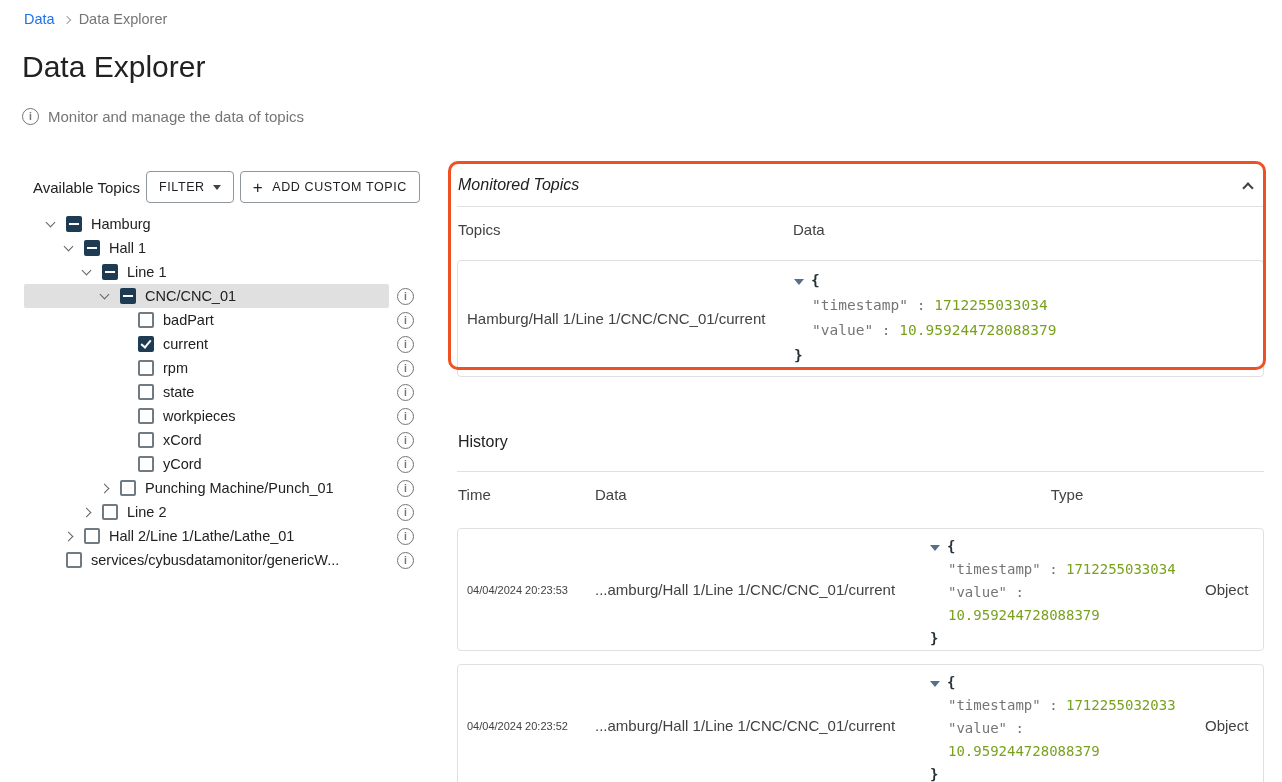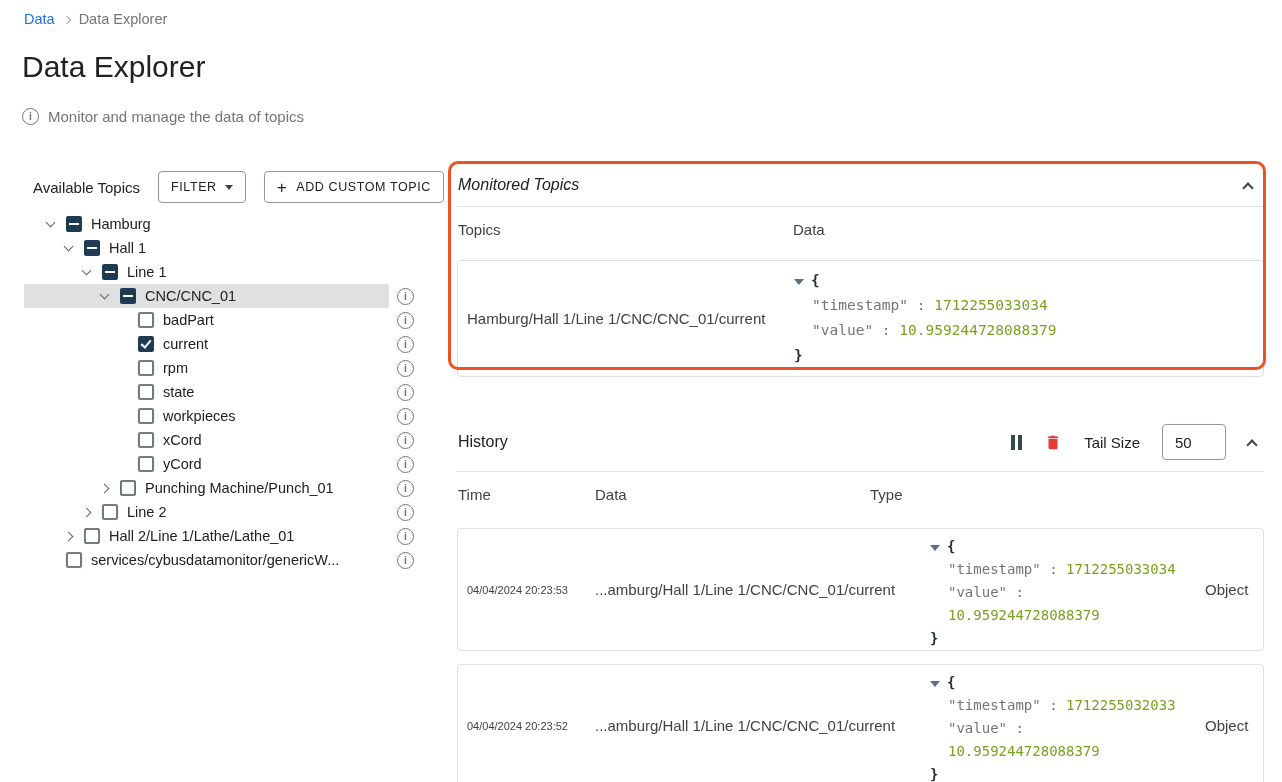--- a/index.html
+++ b/index.html
@@ -15,21 +15,21 @@
   .bc-current { color: #757575; }
   .page-title { position: absolute; left: 22px; top: 50px; font-size: 30px; font-weight: 500; color: #212121; }
   .subtitle { position: absolute; left: 22px; top: 108px; display: flex; align-items: center; gap: 9px; color: #757575; font-size: 15px; }
   .info-circle {
     width: 17px; height: 17px; border: 1.5px solid #757575; border-radius: 50%;
     display: inline-flex; align-items: center; justify-content: center;
     font-size: 10.5px; font-weight: bold; color: #757575; flex: none; line-height: 1;
   }
   
   .left-panel { position: absolute; left: 24px; top: 170px; width: 400px; }
-  .topics-toolbar { display: flex; align-items: center; gap: 18px; padding-left: 9px; height: 34px; }
+  .topics-toolbar { display: flex; align-items: center; gap: 6px; padding-left: 9px; height: 34px; }
   .topics-heading { font-size: 15px; color: #212121; white-space: nowrap; }
   .btn {
     height: 32px; border: 1px solid #8f969c; border-radius: 4px; background: #fff;
     display: inline-flex; align-items: center; gap: 8px; padding: 0 12px;
     font-size: 12.5px; font-weight: 500; letter-spacing: 0.6px; color: #202124;
     cursor: pointer; font-family: inherit; white-space: nowrap;
   }
   .caret-down { width: 0; height: 0; border-left: 4.5px solid transparent; border-right: 4.5px solid transparent; border-top: 5px solid #424242; display: inline-block; }
   .plus-glyph { font-size: 17px; font-weight: 400; line-height: 1; margin-right: 1px; }
   .tree { margin-top: 8px; }
@@ -84,21 +84,21 @@
   .hist-controls { display: flex; align-items: center; gap: 22px; padding-right: 8px; }
   .pause { display: inline-flex; gap: 3px; cursor: pointer; }
   .pause i { width: 4px; height: 15px; background: #37474f; display: block; }
   .trash { cursor: pointer; display: inline-flex; }
   .tail-label { font-size: 15px; color: #212121; }
   .tail-input { width: 64px; height: 36px; border: 1px solid #8f9aa3; border-radius: 4px; font-size: 15px; padding-left: 12px; color: #212121; font-family: inherit; }
   .hist-cols { display: flex; padding: 14px 0 12px 1px; font-size: 15px; color: #424242; }
   .col-time { width: 137px; }
   .col-topic { width: 335px; }
   .col-data { width: 275px; }
-  .col-type { flex: 1; }
+  .col-type { flex: 1; text-align: center; }
   .hist-row { border: 1px solid #e0e0e0; border-radius: 4px; margin-top: 13px; display: flex; min-height: 120px; }
   .cell-time { width: 137px; flex: none; display: flex; align-items: center; padding-left: 9px; font-size: 11px; color: #424242; }
   .cell-topic { width: 335px; flex: none; display: flex; align-items: center; font-size: 15px; color: #424242; white-space: nowrap; overflow: hidden; }
   .cell-data { width: 275px; flex: none; padding-top: 6px; }
   .cell-type { flex: 1; display: flex; align-items: center; font-size: 15px; color: #424242; }
 </style>
 </head>
 <body>
 
 <div class="breadcrumb">
@@ -299,34 +299,20 @@
         <div class="json-line j-ind"><span class="j-key">"value"</span><span class="j-sep"> : </span><span class="j-val">10.959244728088379</span></div>
         <div class="json-line"><span class="j-brace">}</span></div>
       </div>
     </div>
   </div>
 </div>
 
 <div class="history">
   <div class="hist-header">
     <span class="hist-title">History</span>
-    <div class="hist-controls">
-      <span class="pause">
-          <i></i>
-          <i></i>
-        </span>
-      <span class="trash">
-        <svg width="18" height="19" viewBox="0 0 24 24" fill="#e53935">
-            <path d="M6 19c0 1.1.9 2 2 2h8c1.1 0 2-.9 2-2V7H6v12zM19 4h-3.5l-1-1h-5l-1 1H5v2h14V4z"></path>
-          </svg>
-      </span>
-      <span class="tail-label">Tail Size</span>
-      <input class="tail-input" value="50" style="">
-      <span class="chev-up"></span>
-    </div>
   </div>
   <div class="divider"></div>
   <div class="hist-cols">
     <span class="col-time">Time</span>
     <span class="col-data">Data</span>
     <span class="col-type">Type</span>
   </div>
 
   <div class="hist-row">
     <div class="cell-time">04/04/2024 20:23:53</div>

